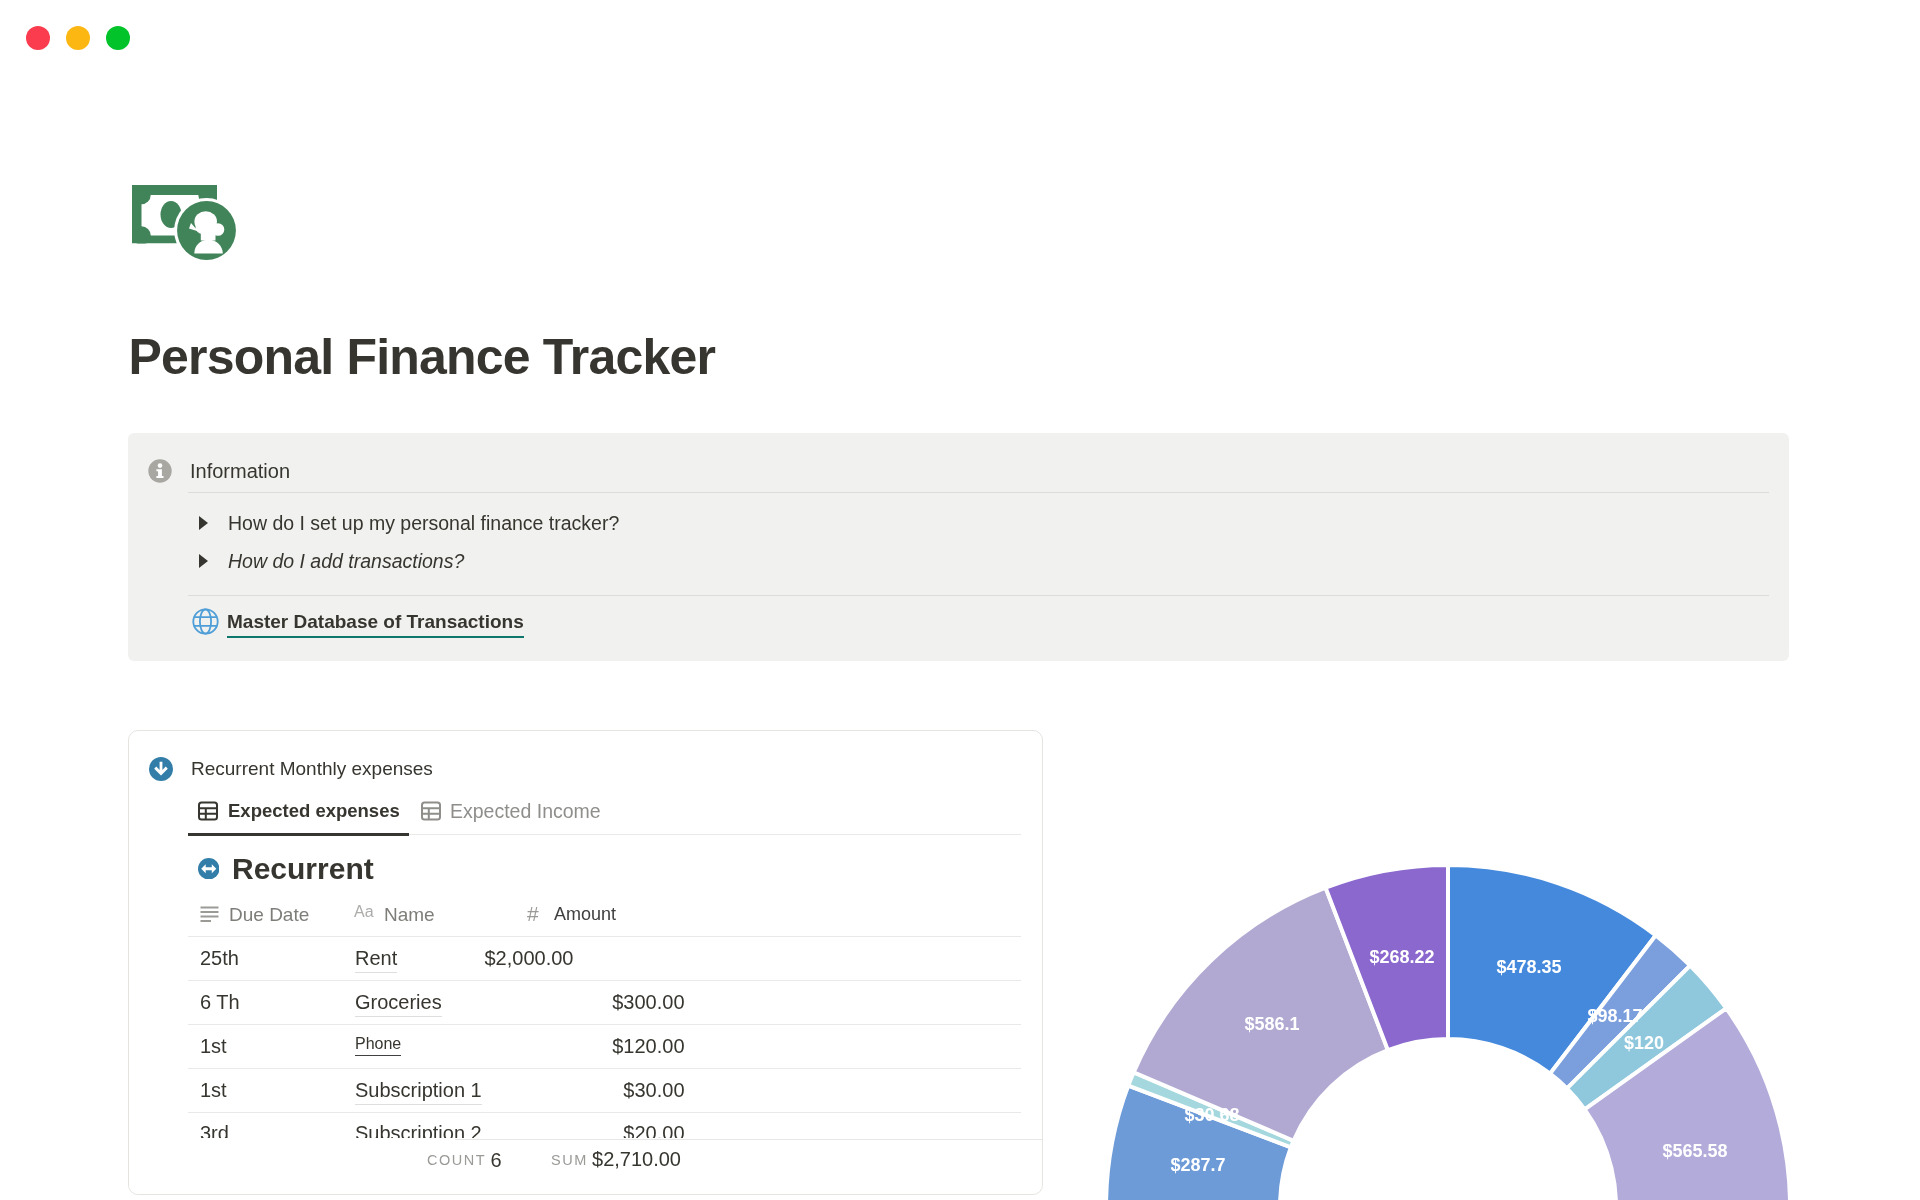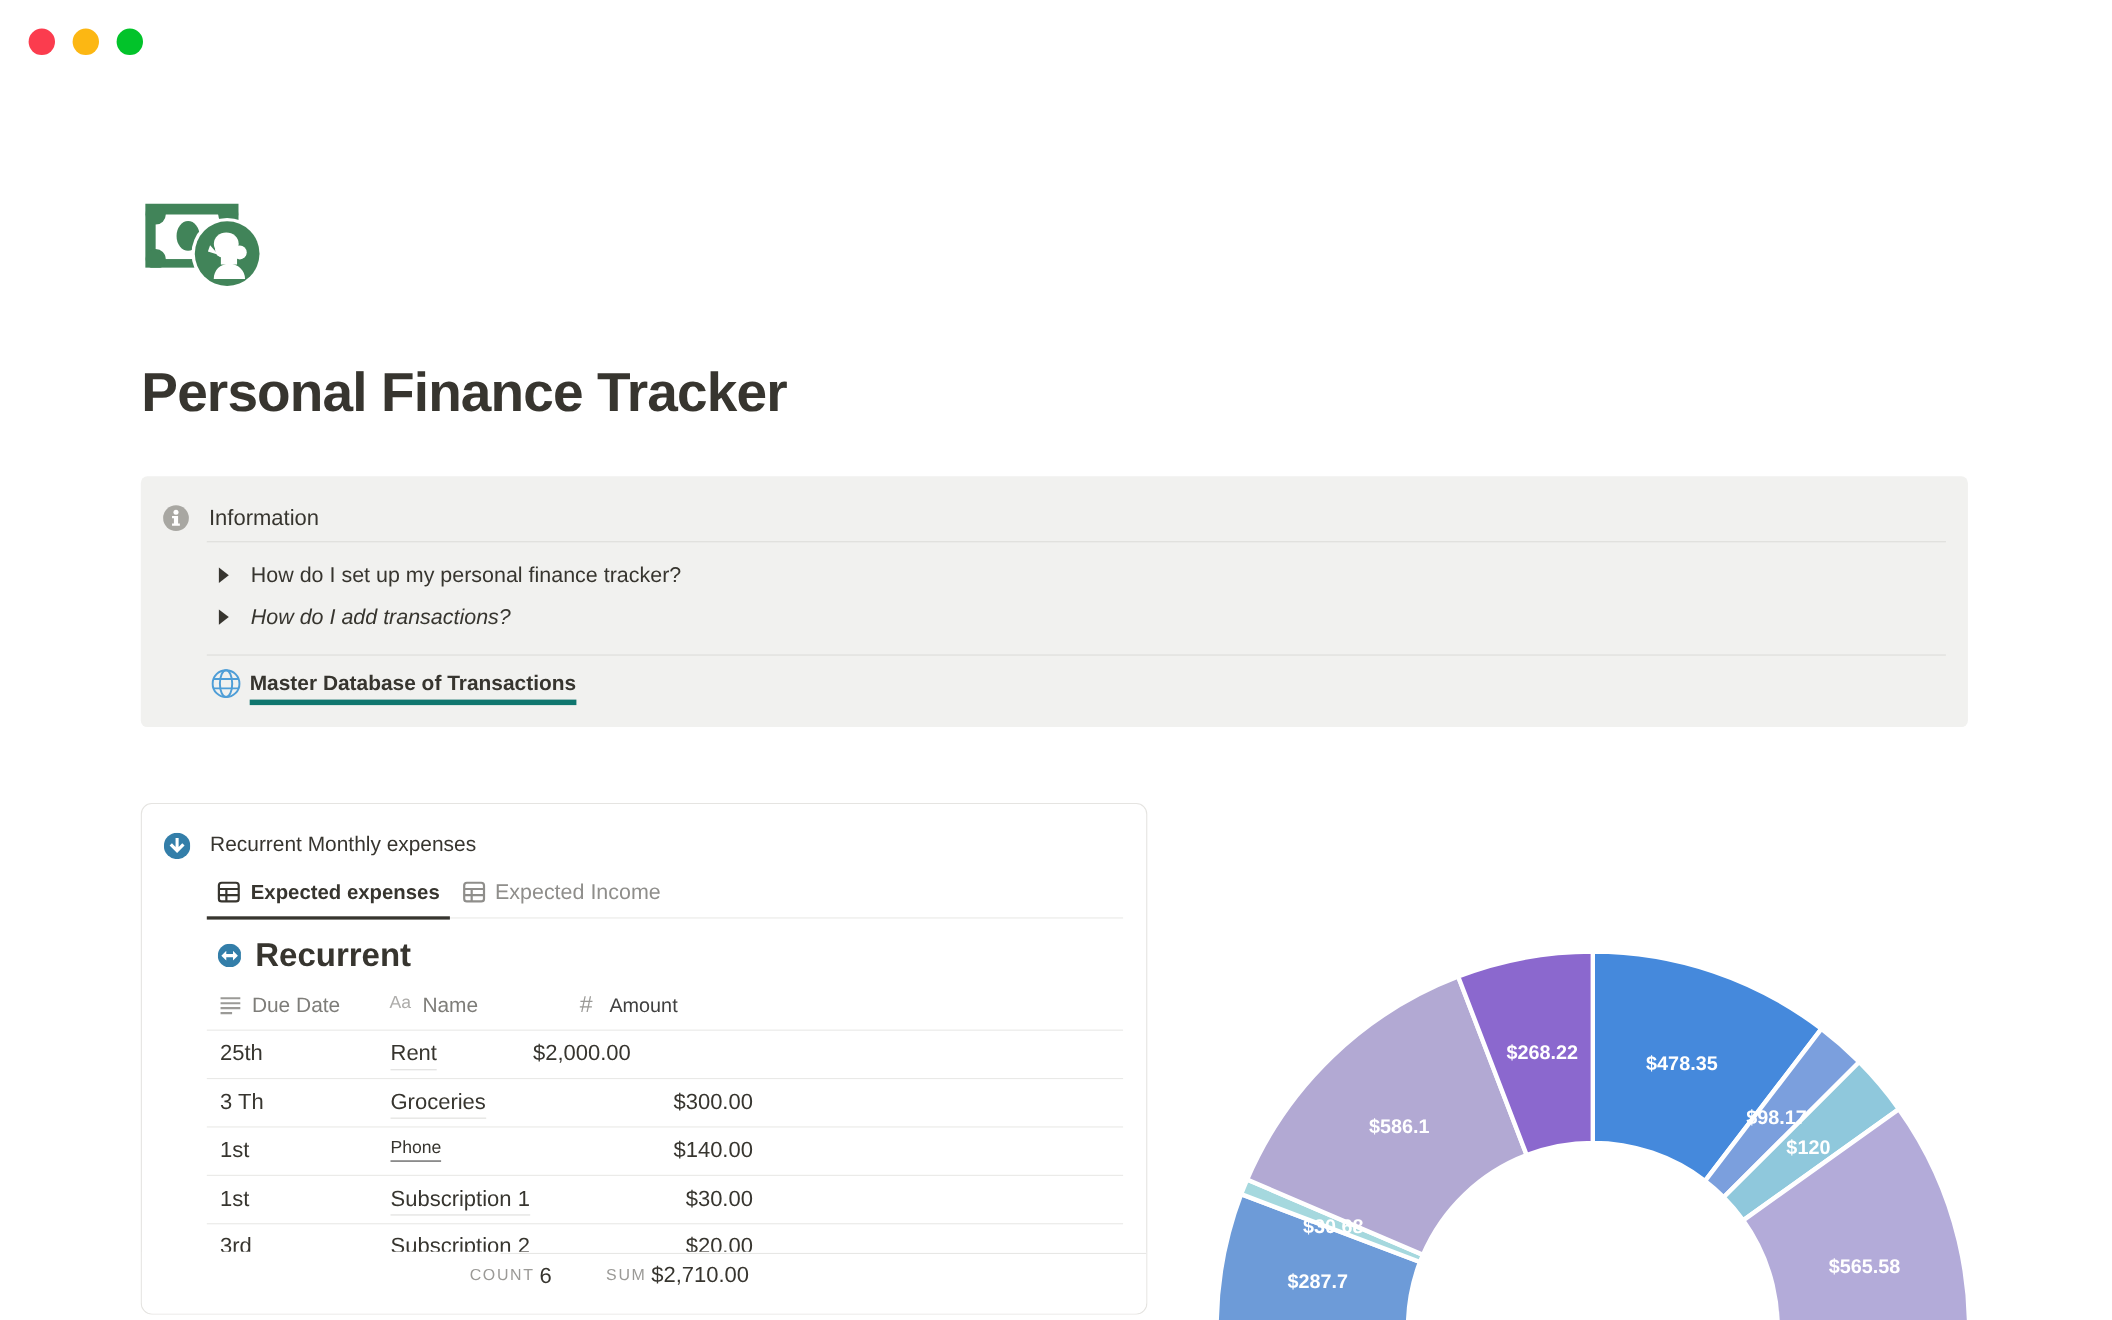--- a/index.html
+++ b/index.html
@@ -57,21 +57,21 @@
 
 <div class="abs" style="left:188px;top:595px;width:1581px;height:1px;background:#dcdcda;"></div>
 
 <svg class="abs" style="left:192px;top:608px;" width="27" height="27" viewBox="0 0 27 27">
   <g fill="none" stroke="#4f9ed7" stroke-width="1.8">
     <circle cx="13.5" cy="13.5" r="12.2"></circle>
     <ellipse cx="13.5" cy="13.5" rx="5.6" ry="12.2"></ellipse>
     <path d="M1.8 9.2 L25.2 9.2 M1.8 17.8 L25.2 17.8"></path>
   </g>
 </svg>
-<div class="abs" style="left:227px;top:609px;font-size:19px;line-height:25px;font-weight:bold;border-bottom:5px solid #0f766e;padding-bottom:2px;">Master Database of Transactions</div>
+<div class="abs" style="left:227px;top:609px;font-size:19px;line-height:25px;font-weight:bold;border-bottom:2px solid #0f766e;padding-bottom:2px;">Master Database of Transactions</div>
 
 <div class="abs" style="left:128px;top:730px;width:915px;height:465px;border:1px solid #e5e4e1;border-radius:10px;background:#fff;"></div>
 
 <svg class="abs" style="left:149px;top:756.5px;" width="24" height="24" viewBox="0 0 24 24">
   <circle cx="12" cy="12" r="12" fill="#337ea9"></circle>
   <path d="M10.6 4.8 L13.4 4.8 L13.4 12.9 L16.7 9.6 L18.8 11.7 L12 18.5 L5.2 11.7 L7.3 9.6 L10.6 12.9 Z" fill="#fff"></path>
 </svg>
 <div class="abs" style="left:191px;top:757px;font-size:19px;line-height:23px;font-weight:normal;">Recurrent Monthly expenses</div>
 
 <svg class="abs" style="left:197px;top:800px;" width="22" height="22" viewBox="0 0 22 22">
@@ -107,28 +107,28 @@
 <div class="abs" style="left:384px;top:904px;font-size:19px;color:#7e7d79;">Name</div>
 <div class="abs" style="left:527px;top:902px;font-size:21px;color:#9b9a97;">#</div>
 <div class="abs" style="left:554px;top:904px;font-size:18px;color:#404040;">Amount</div>
 <div class="abs" style="left:188px;top:936px;width:833px;height:1px;background:#e9e9e7;"></div>
 
 <div class="abs" style="left:200px;top:947px;font-size:20px;">25th</div>
 <div class="abs" style="left:355px;top:947px;font-size:20px;font-weight:500;border-bottom:1px solid #dededc;padding-bottom:2px;">Rent</div>
 <div class="abs" style="left:484.5px;top:947px;width:200px;font-size:20px;text-align:left;">$2,000.00</div>
 <div class="abs" style="left:188px;top:980px;width:833px;height:1px;background:#e9e9e7;"></div>
 
-<div class="abs" style="left:200px;top:991px;font-size:20px;">3 Th</div>
+<div class="abs" style="left:200px;top:991px;font-size:20px;">6 Th</div>
 <div class="abs" style="left:355px;top:991px;font-size:20px;font-weight:500;border-bottom:1px solid #dededc;padding-bottom:2px;">Groceries</div>
 <div class="abs" style="left:484.5px;top:991px;width:200px;font-size:20px;text-align:right;">$300.00</div>
 <div class="abs" style="left:188px;top:1024px;width:833px;height:1px;background:#e9e9e7;"></div>
 
 <div class="abs" style="left:200px;top:1035px;font-size:20px;">1st</div>
 <div class="abs" style="left:355px;top:1035px;font-size:16px;font-weight:500;border-bottom:1px solid #404040;padding-bottom:2px;">Phone</div>
-<div class="abs" style="left:484.5px;top:1035px;width:200px;font-size:20px;text-align:right;">$140.00</div>
+<div class="abs" style="left:484.5px;top:1035px;width:200px;font-size:20px;text-align:right;">$120.00</div>
 <div class="abs" style="left:188px;top:1068px;width:833px;height:1px;background:#e9e9e7;"></div>
 
 <div class="abs" style="left:200px;top:1079px;font-size:20px;">1st</div>
 <div class="abs" style="left:355px;top:1079px;font-size:20px;font-weight:500;border-bottom:1px solid #dededc;padding-bottom:2px;">Subscription 1</div>
 <div class="abs" style="left:484.5px;top:1079px;width:200px;font-size:20px;text-align:right;">$30.00</div>
 <div class="abs" style="left:188px;top:1112px;width:833px;height:1px;background:#e9e9e7;"></div>
 
 <div class="abs" style="left:200px;top:1122px;font-size:20px;">3rd</div>
 <div class="abs" style="left:355px;top:1122px;font-size:20px;font-weight:500;">Subscription 2</div>
 <div class="abs" style="left:484.5px;top:1122px;width:200px;font-size:20px;text-align:right;">$20.00</div>

